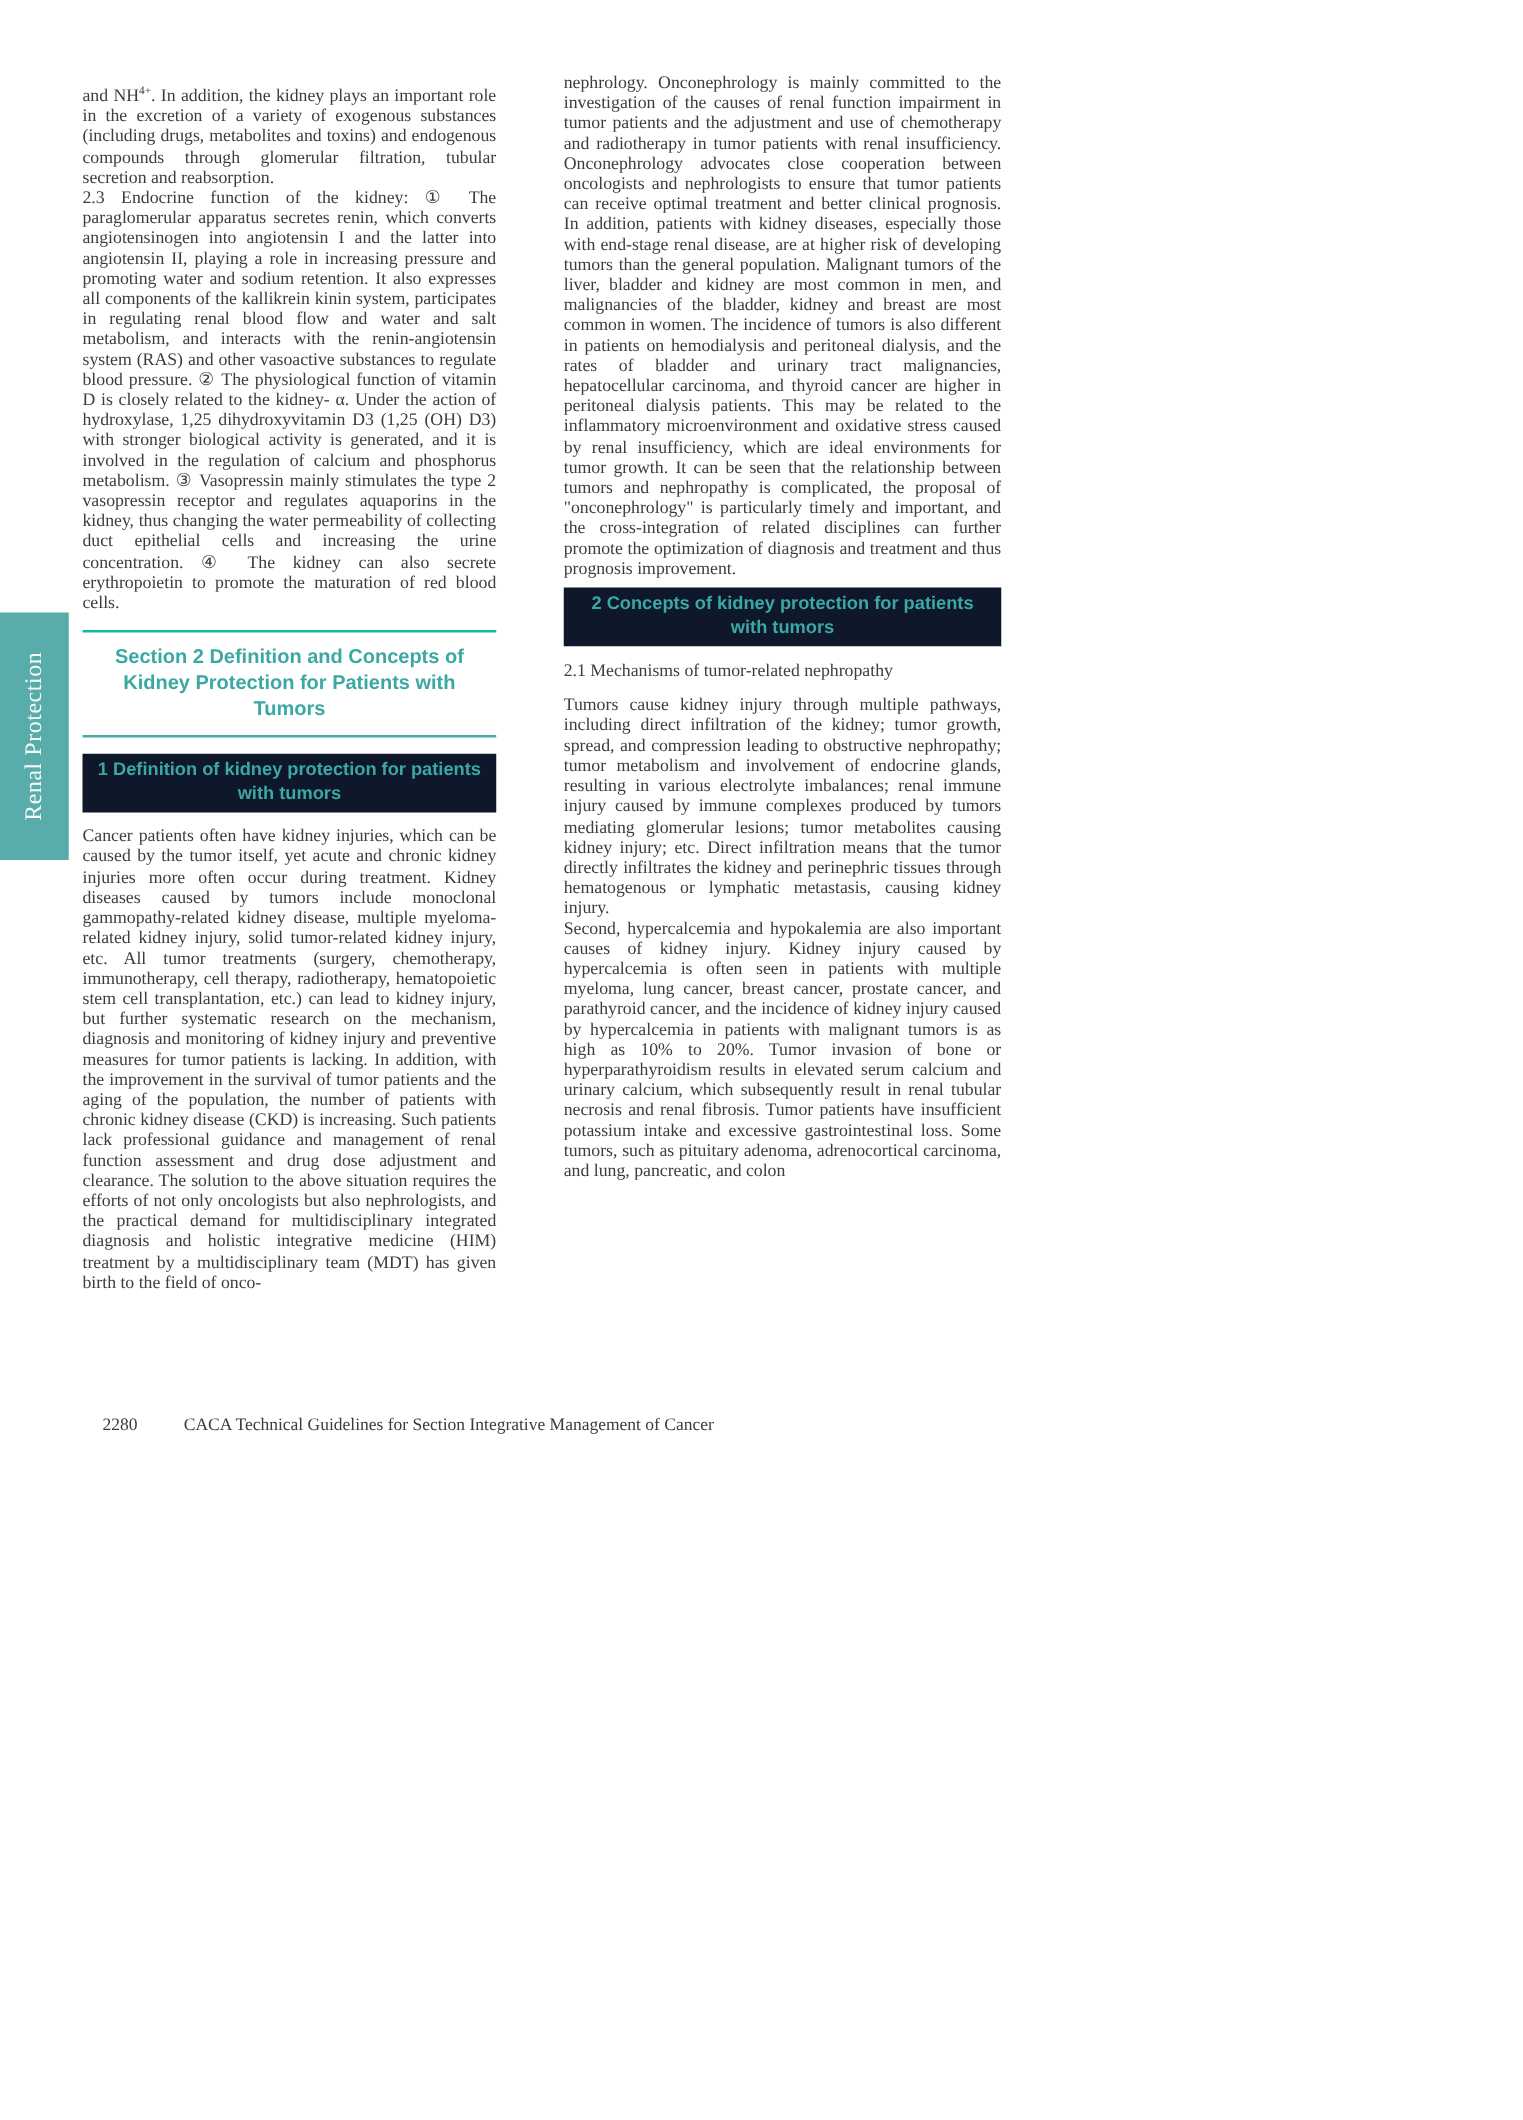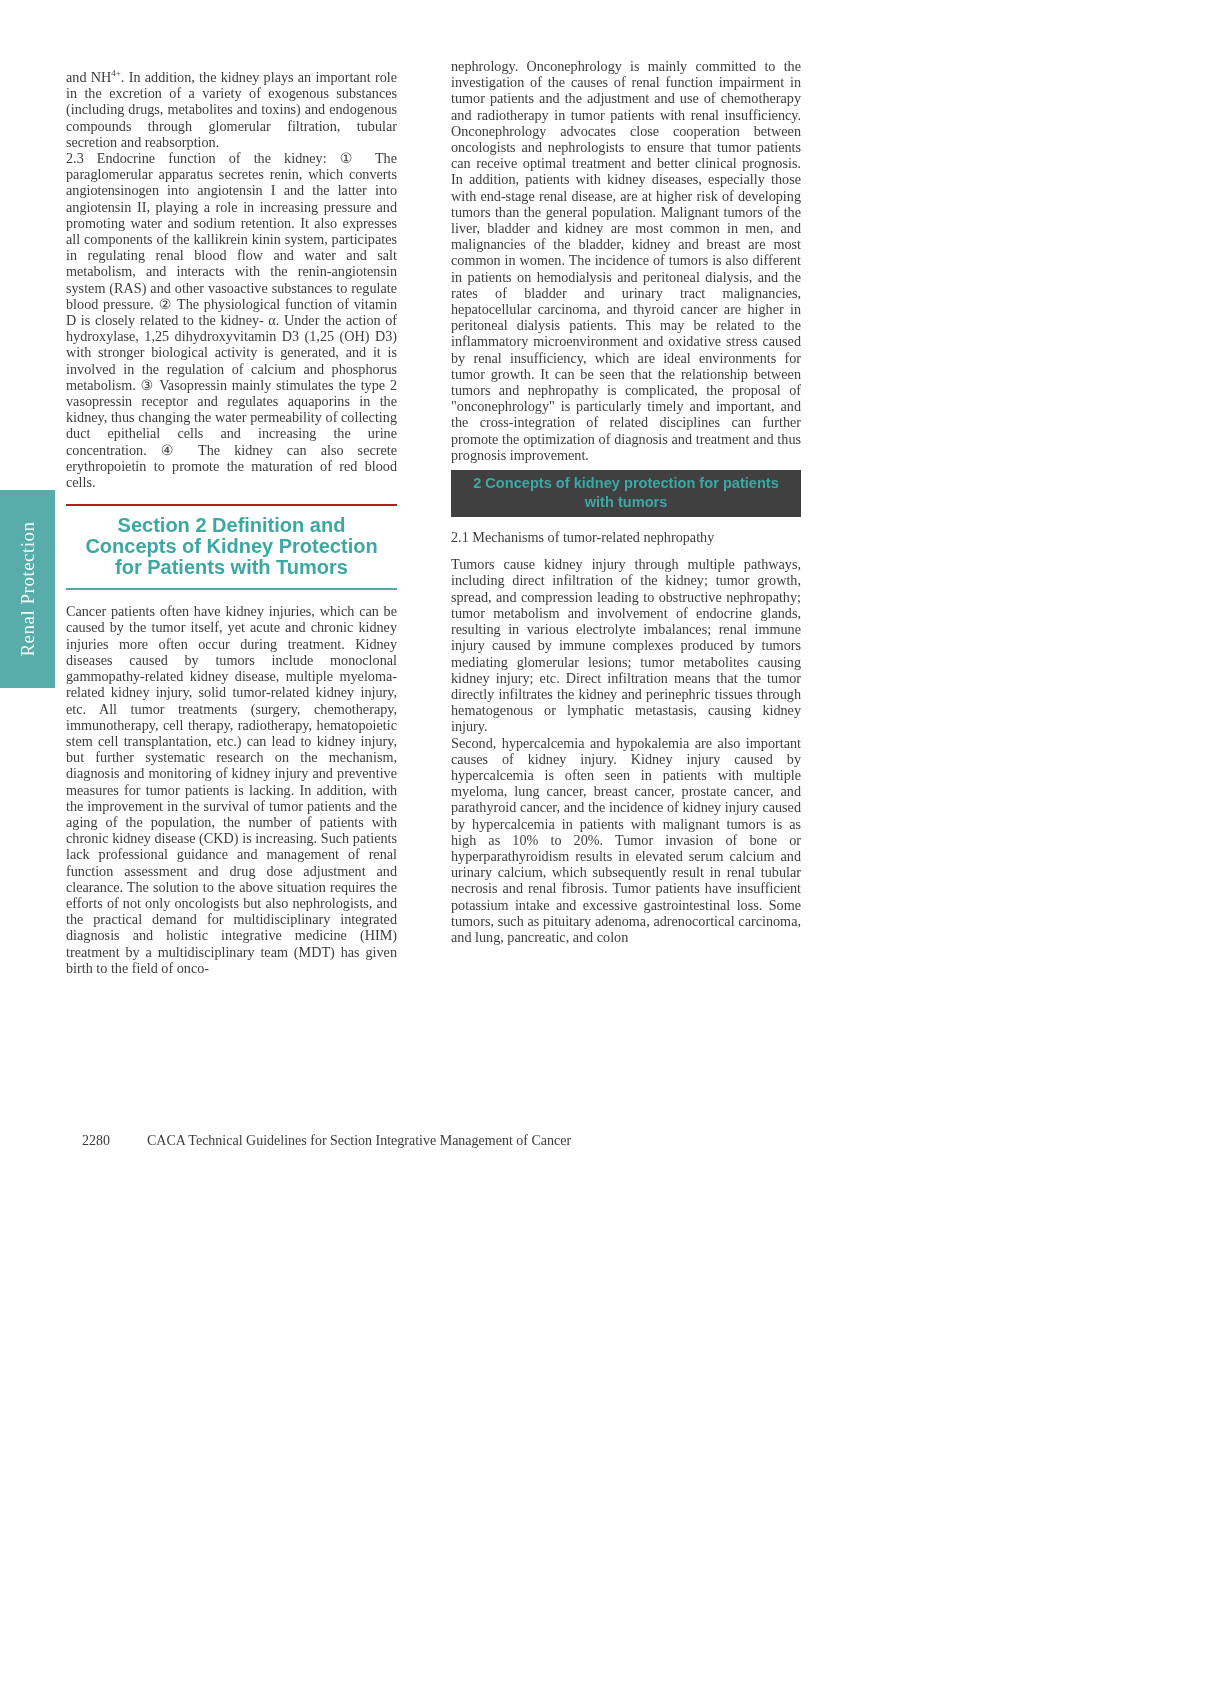--- a/index.html
+++ b/index.html
@@ -40,34 +40,34 @@
     color: #3c3c3c;
   }
   .col-left  { left: 66px;  width: 331px; margin-top: 11px; }
   .col-right { left: 451px; width: 350px; }
   .body-para { margin: 0; text-align: justify; }
   .body-para sup { font-size: 9px; line-height: 0; }
   
   .section-heading {
     margin: 14px 0 13px 0;
     padding: 9px 6px 10px 6px;
-    border-top: 2px solid #b91c1c;
+    border-top: 2px solid #14b8a6;
     border-bottom: 2px solid #4caaa6;
     text-align: center;
     color: #3ba8a4;
     font-family: "Liberation Sans", sans-serif;
     font-weight: bold;
-    font-size: 20px;
+    font-size: 16px;
     line-height: 21px;
   }
   
   .subsection-heading {
     margin: 0 0 11px 0;
     padding: 4px 6px 5px 6px;
-    background: #404040;
+    background: #0f172a;
     text-align: center;
     color: #3ba8a4;
     font-family: "Liberation Sans", sans-serif;
     font-weight: bold;
     font-size: 14.6px;
     line-height: 19px;
   }
   .col-right .subsection-heading { margin-top: 7px; }
   .sub-sub-heading {
     margin: 12px 0 11px 0;
@@ -98,20 +98,21 @@
     <span class="side-tab-label">Renal Protection</span>
   </div>
 
   <div class="col col-left">
     <p class="body-para"><span>and NH</span><sup>4+</sup><span>. In addition, the kidney plays an important role in the excretion of a variety of exogenous substances (including drugs, metabolites and toxins) and endogenous compounds through glomerular filtration, tubular secretion and reabsorption.</span></p>
 
     <p class="body-para">2.3 Endocrine function of the kidney: ① The paraglomerular apparatus secretes renin, which converts angiotensinogen into angiotensin I and the latter into angiotensin II, playing a role in increasing pressure and promoting water and sodium retention. It also expresses all components of the kallikrein kinin system, participates in regulating renal blood flow and water and salt metabolism, and interacts with the renin-angiotensin system (RAS) and other vasoactive substances to regulate blood pressure. ② The physiological function of vitamin D is closely related to the kidney- α. Under the action of hydroxylase, 1,25 dihydroxyvitamin D3 (1,25 (OH) D3) with stronger biological activity is generated, and it is involved in the regulation of calcium and phosphorus metabolism. ③ Vasopressin mainly stimulates the type 2 vasopressin receptor and regulates aquaporins in the kidney, thus changing the water permeability of collecting duct epithelial cells and increasing the urine concentration. ④ The kidney can also secrete erythropoietin to promote the maturation of red blood cells.</p>
 
     <h2 class="section-heading">Section 2 Definition and Concepts of Kidney Protection for Patients with Tumors</h2>
 
+    <h3 class="subsection-heading">1 Definition of kidney protection for patients with tumors</h3>
 
     <p class="body-para">Cancer patients often have kidney injuries, which can be caused by the tumor itself, yet acute and chronic kidney injuries more often occur during treatment. Kidney diseases caused by tumors include monoclonal gammopathy-related kidney disease, multiple myeloma-related kidney injury, solid tumor-related kidney injury, etc. All tumor treatments (surgery, chemotherapy, immunotherapy, cell therapy, radiotherapy, hematopoietic stem cell transplantation, etc.) can lead to kidney injury, but further systematic research on the mechanism, diagnosis and monitoring of kidney injury and preventive measures for tumor patients is lacking. In addition, with the improvement in the survival of tumor patients and the aging of the population, the number of patients with chronic kidney disease (CKD) is increasing. Such patients lack professional guidance and management of renal function assessment and drug dose adjustment and clearance. The solution to the above situation requires the efforts of not only oncologists but also nephrologists, and the practical demand for multidisciplinary integrated diagnosis and holistic integrative medicine (HIM) treatment by a multidisciplinary team (MDT) has given birth to the field of onco-</p>
   </div>
 
   <div class="col col-right">
     <p class="body-para">nephrology. Onconephrology is mainly committed to the investigation of the causes of renal function impairment in tumor patients and the adjustment and use of chemotherapy and radiotherapy in tumor patients with renal insufficiency. Onconephrology advocates close cooperation between oncologists and nephrologists to ensure that tumor patients can receive optimal treatment and better clinical prognosis. In addition, patients with kidney diseases, especially those with end-stage renal disease, are at higher risk of developing tumors than the general population. Malignant tumors of the liver, bladder and kidney are most common in men, and malignancies of the bladder, kidney and breast are most common in women. The incidence of tumors is also different in patients on hemodialysis and peritoneal dialysis, and the rates of bladder and urinary tract malignancies, hepatocellular carcinoma, and thyroid cancer are higher in peritoneal dialysis patients. This may be related to the inflammatory microenvironment and oxidative stress caused by renal insufficiency, which are ideal environments for tumor growth. It can be seen that the relationship between tumors and nephropathy is complicated, the proposal of "onconephrology" is particularly timely and important, and the cross-integration of related disciplines can further promote the optimization of diagnosis and treatment and thus prognosis improvement.</p>
 
     <h3 class="subsection-heading">2 Concepts of kidney protection for patients with tumors</h3>
 
     <h4 class="sub-sub-heading">2.1 Mechanisms of tumor-related nephropathy</h4>

